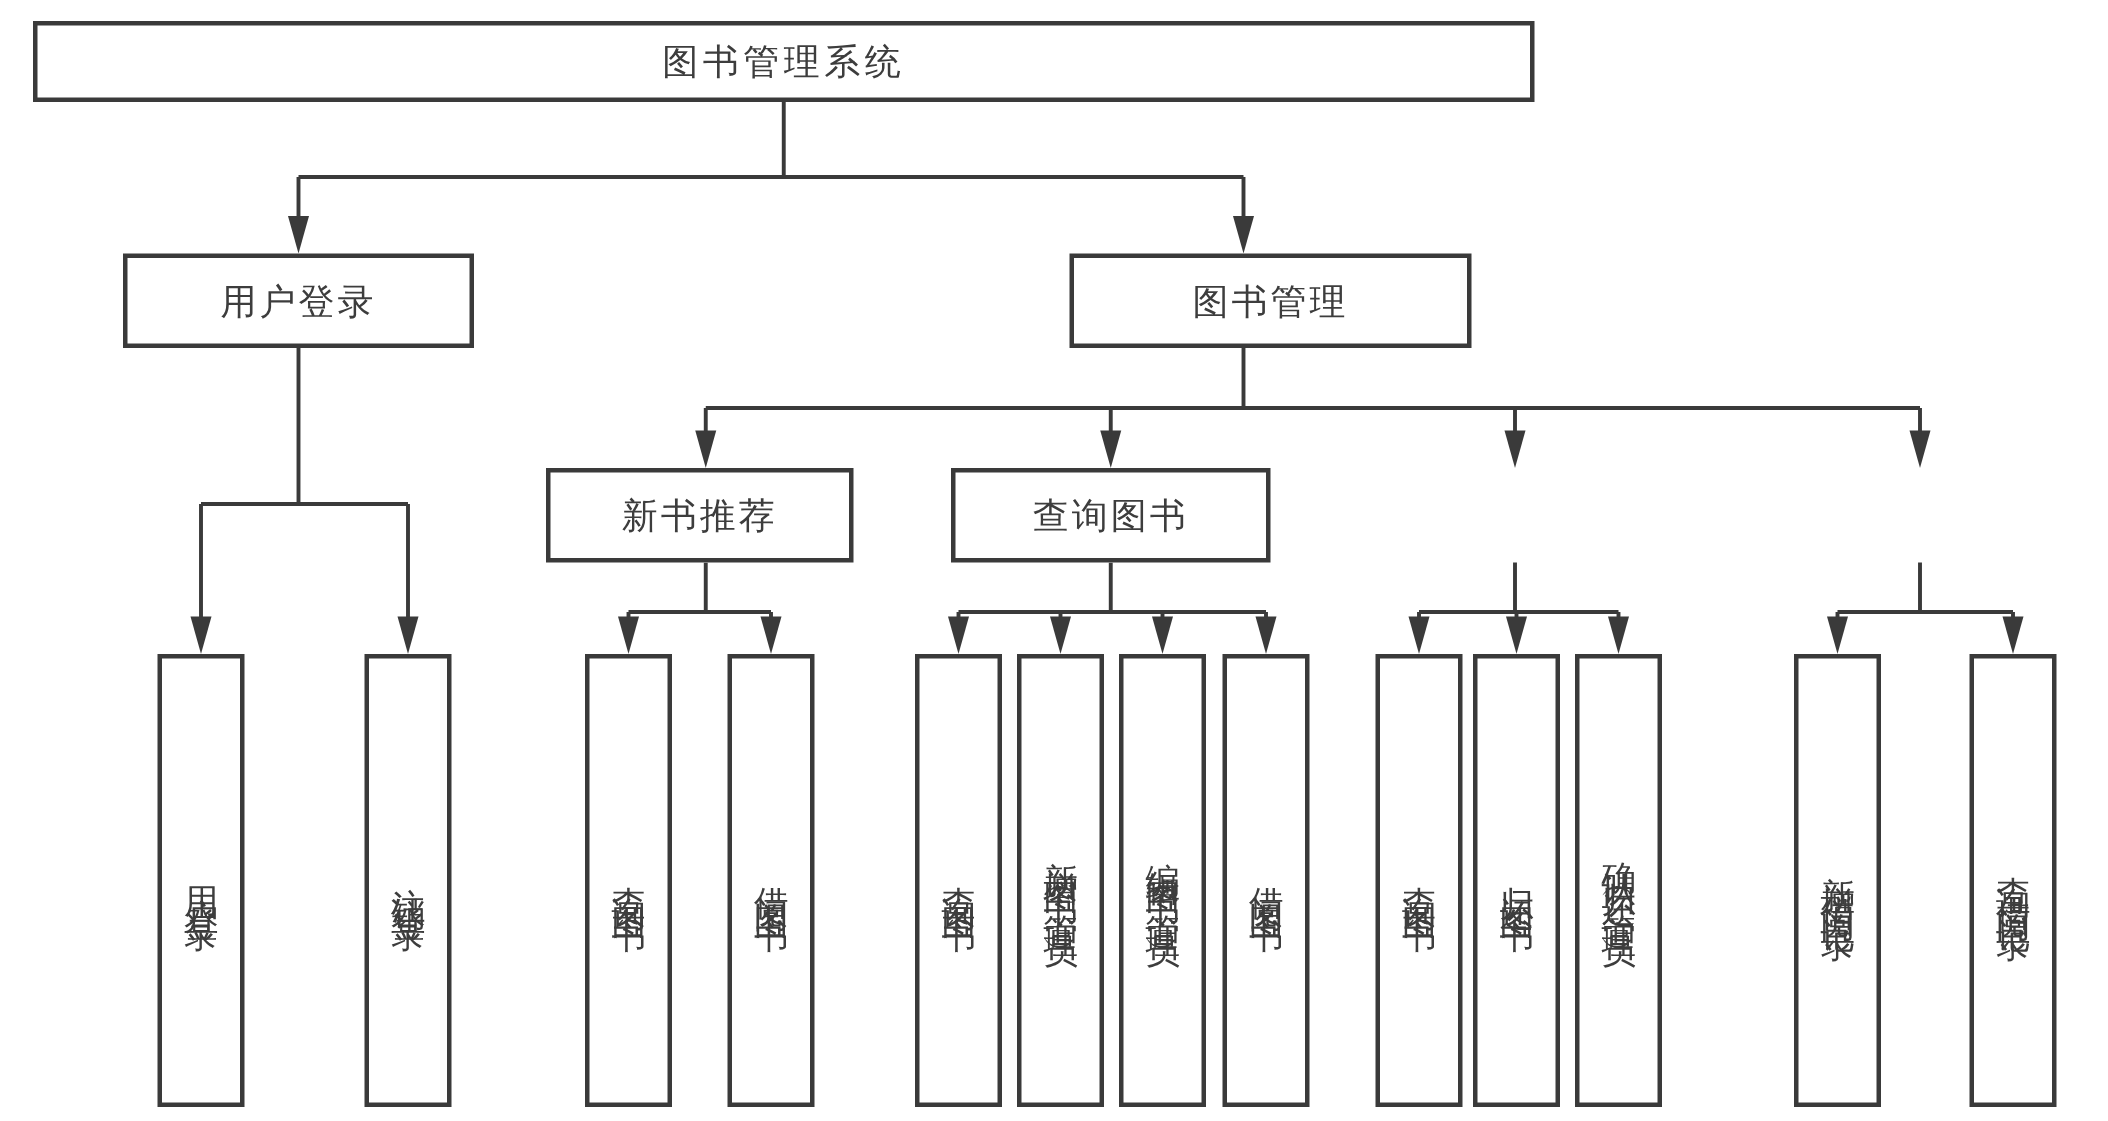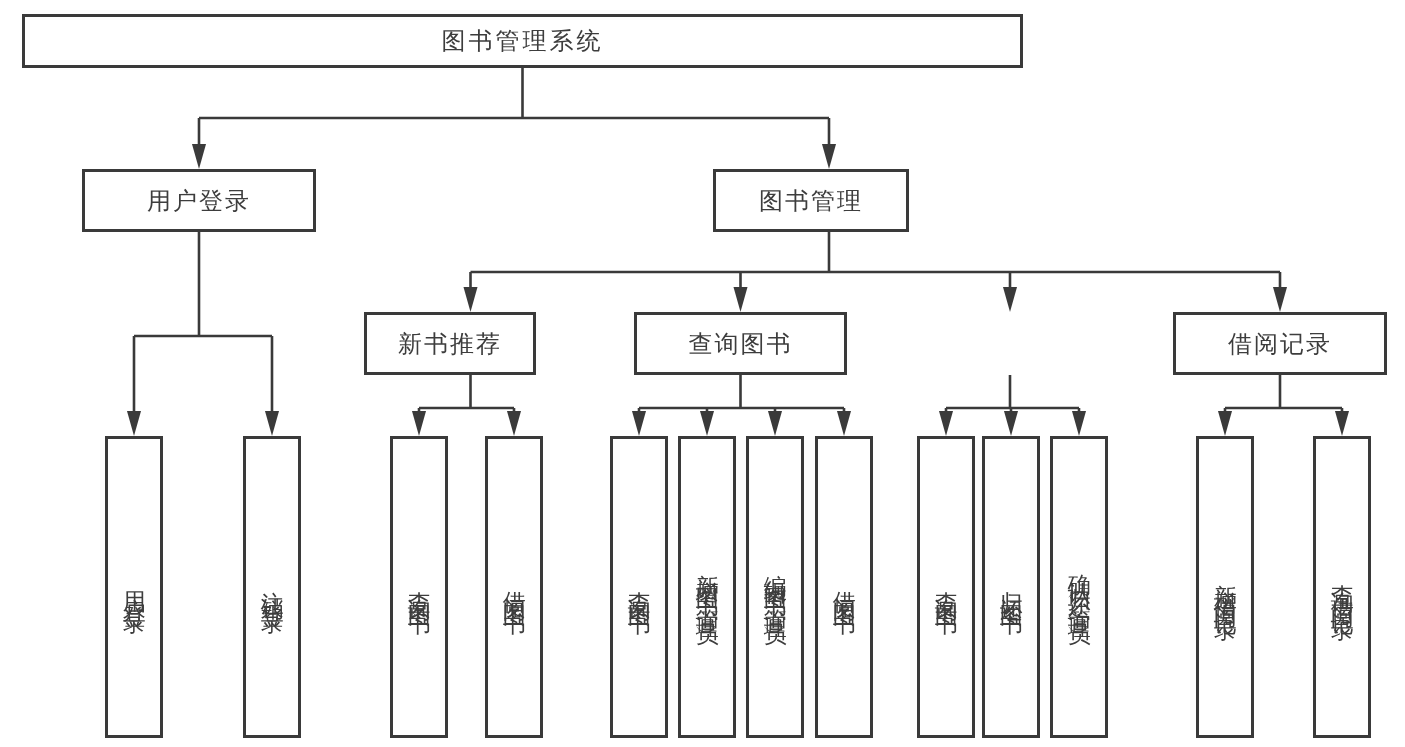--- a/index.html
+++ b/index.html
@@ -70,32 +70,29 @@
     </g>
   </svg>
 
   <div class="hbox title" style="left:22px;top:14px;width:1001px;height:54px;">
     <span>图书管理系统</span>
   </div>
 
   <div class="hbox" style="left:82px;top:169px;width:234px;height:63px;">
     <span>用户登录</span>
   </div>
-  <div class="hbox" style="left:713px;top:169px;width:196px;height:63px;">
+  <div class="hbox" style="left:713px;top:169px;width:268px;height:63px;">
     <span>图书管理</span>
   </div>
 
-  <div class="hbox" style="left:364px;top:312px;width:172px;height:63px;">
+  <div class="hbox" style="left:364px;top:312px;width:205px;height:63px;">
     <span>新书推荐</span>
   </div>
   <div class="hbox" style="left:634px;top:312px;width:213px;height:63px;">
     <span>查询图书</span>
-  </div>
-  <div class="hbox" style="left:1173px;top:312px;width:214px;height:63px;">
-    <span>借阅记录</span>
   </div>
 
   <div class="vbox" style="left:105px;top:436px;width:58px;height:302px;">
     <span>用户登录</span>
   </div>
   <div class="vbox" style="left:243px;top:436px;width:58px;height:302px;">
     <span>注销登录</span>
   </div>
 
   <div class="vbox" style="left:390px;top:436px;width:58px;height:302px;">

